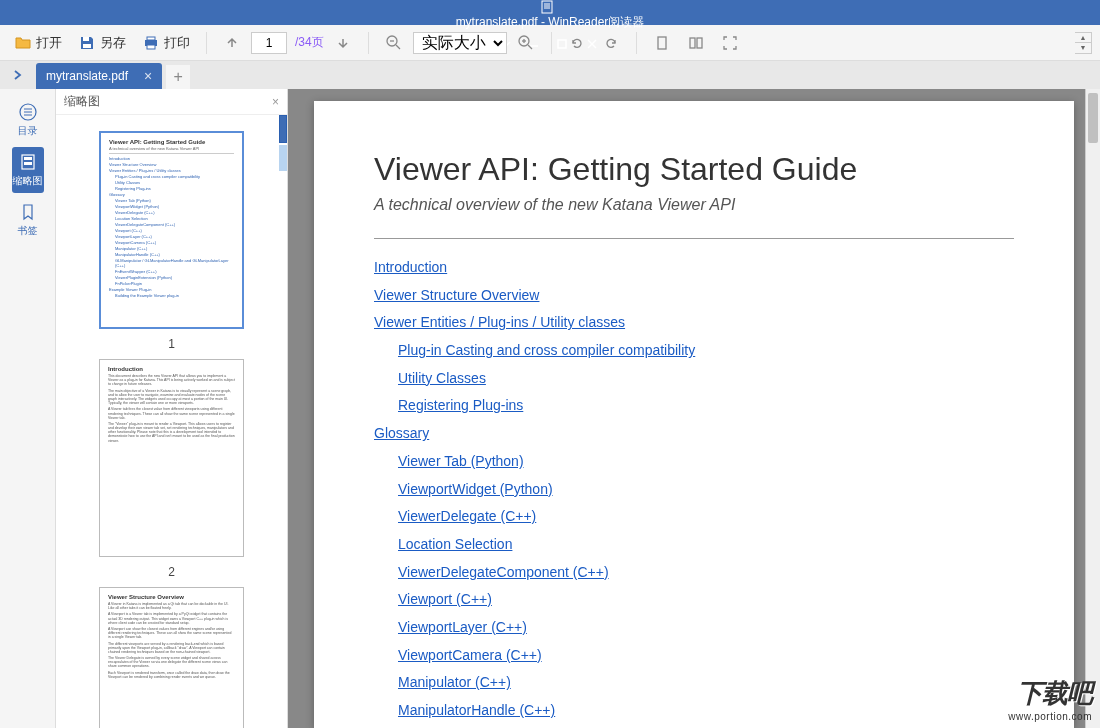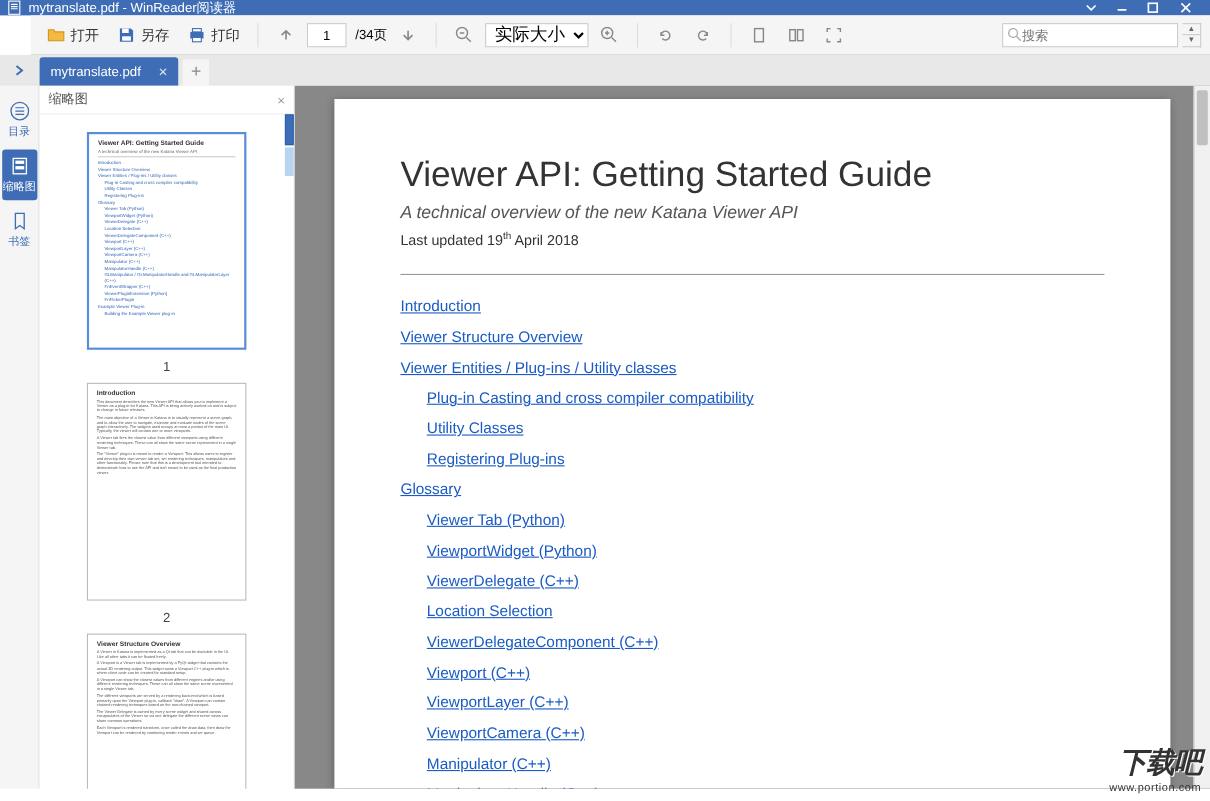--- a/index.html
+++ b/index.html
@@ -1,53 +1,53 @@
 <!DOCTYPE html>
 <html><head>
 <meta charset="utf-8">
 <style>
 * { margin: 0; padding: 0; box-sizing: border-box; font-family: "Microsoft YaHei", Arial, sans-serif; }
 body { width: 1100px; height: 728px; overflow: hidden; background: #fff; position: relative; }
 
 
-.titlebar { height: 14px; background: #3e6db5; color: #fff; display: flex; align-items: center; padding: 0 6px; font-size: 12px; }
+.titlebar { height: 25px; background: #3e6db5; color: #fff; display: flex; align-items: center; padding: 0 6px; font-size: 12px; flex-direction: column; }
 .titlebar .doc-icon { width: 14px; height: 14px; margin-right: 6px; display: flex; align-items: center; justify-content: center; }
 .titlebar .title-text { flex: 1; }
 .titlebar .win-controls { display: flex; gap: 0; }
 .titlebar .win-btn { width: 28px; height: 25px; display: flex; align-items: center; justify-content: center; cursor: pointer; }
 .titlebar .win-btn:last-child { width: 32px; }
 .titlebar .win-btn svg { stroke: #fff; fill: none; }
 
 
-.toolbar { height: 36px; background: #f5f5f5; border-bottom: 1px solid #ddd; display: flex; align-items: center; padding: 0 8px; font-size: 13px; color: #333; gap: 4px; margin-left: 28px; }
+.toolbar { height: 36px; background: #f5f5f5; border-bottom: 1px solid #ddd; display: flex; align-items: center; padding: 0 8px; font-size: 13px; color: #333; gap: 4px; }
 .toolbar .tb-btn { display: flex; align-items: center; gap: 4px; padding: 4px 6px; cursor: pointer; border-radius: 2px; }
 .toolbar .tb-icon { width: 18px; height: 18px; display: flex; align-items: center; justify-content: center; }
 .toolbar .sep { width: 1px; height: 22px; background: #ddd; margin: 0 6px; }
 .toolbar .page-input { width: 36px; height: 22px; text-align: center; border: 1px solid #ccc; font-size: 12px; }
-.toolbar .page-total { font-size: 12px; color: #000000; margin-left: 4px; }
+.toolbar .page-total { font-size: 12px; color: #8b5cf6; margin-left: 4px; }
 .toolbar .zoom-select { height: 22px; border: 1px solid #ccc; font-size: 16px; padding: 0 4px; background: #fff; min-width: 72px; }
 .toolbar .spacer { flex: 1; }
 .toolbar .search-box { display: flex; align-items: center; border: 1px solid #ccc; background: #fff; height: 22px; padding: 0 4px; min-width: 160px; }
 .toolbar .search-box input { border: none; outline: none; font-size: 12px; width: 130px; }
 .toolbar .search-nav { display: flex; flex-direction: column; border: 1px solid #ccc; border-left: none; height: 22px; }
 .toolbar .search-nav div { height: 11px; width: 16px; display: flex; align-items: center; justify-content: center; font-size: 7px; color: #666; cursor: pointer; }
 .toolbar .search-nav div:first-child { border-bottom: 1px solid #ccc; }
 
 
 .tabbar { height: 28px; background: #e8e8e8; display: flex; align-items: flex-end; }
 .tabbar .collapse-btn { width: 36px; height: 28px; display: flex; align-items: center; justify-content: center; cursor: pointer; color: #3e6db5; }
 .tabbar .tab { height: 26px; background: #3e6db5; color: #fff; display: flex; align-items: center; padding: 0 10px; font-size: 12px; gap: 16px; border-radius: 3px 3px 0 0; margin-right: 2px; }
 .tabbar .tab .close-x { cursor: pointer; font-size: 14px; opacity: .8; }
 .tabbar .new-tab { width: 24px; height: 24px; display: flex; align-items: center; justify-content: center; color: #888; font-size: 16px; cursor: pointer; background: #f5f5f5; margin-left: 2px; }
 
 
 .main { display: flex; height: calc(728px - 25px - 36px - 28px); }
 
 
-.side-icons { width: 36px; background: #f5f5f5; border-right: 1px solid #ddd; display: flex; flex-direction: column; align-items: center; padding-top: 8px; gap: 4px; }
+.side-icons { width: 56px; background: #f5f5f5; border-right: 1px solid #ddd; display: flex; flex-direction: column; align-items: center; padding-top: 8px; gap: 4px; }
 .side-icons .side-item { width: 32px; display: flex; flex-direction: column; align-items: center; padding: 5px 0; cursor: pointer; color: #3e6db5; font-size: 11px; gap: 2px; }
 .side-icons .side-item.active { background: #3e6db5; color: #fff; border-radius: 3px; }
 .side-icons .side-item .ic { width: 20px; height: 20px; display: flex; align-items: center; justify-content: center; }
 .side-icons .side-item .lbl { font-size: 10px; }
 
 
 .thumb-panel { width: 232px; background: #fff; border-right: 1px solid #ddd; display: flex; flex-direction: column; position: relative; }
 .thumb-panel .panel-header { height: 26px; display: flex; align-items: center; justify-content: space-between; padding: 0 8px; border-bottom: 1px solid #eee; font-size: 12px; color: #555; }
 .thumb-panel .panel-header .close-panel { cursor: pointer; color: #999; }
 .thumb-panel .thumbs { flex: 1; overflow: hidden; padding: 8px 12px; }
@@ -226,27 +226,20 @@
       </span>
     </div>
   <div class="tb-btn">
       <span class="tb-icon">
         <svg width="16" height="16">
           <path d="M2 5V2h3M14 5V2h-3M2 11v3h3M14 11v3h-3" fill="none" stroke="#888" stroke-width="1.3"></path>
         </svg>
       </span>
     </div>
   <div class="spacer"></div>
-  <div class="search-box">
-    <svg width="13" height="13">
-        <circle cx="5" cy="5" r="4" fill="none" stroke="#aaa" stroke-width="1.2"></circle>
-        <line x1="8" y1="8" x2="12" y2="12" stroke="#aaa" stroke-width="1.2"></line>
-      </svg>
-    <input placeholder="搜索" style="">
-  </div>
   <div class="search-nav">
     <div>▲</div>
     <div>▼</div>
   </div>
 </div>
 
 <div class="tabbar">
   <div class="collapse-btn">
       <svg width="12" height="12">
         <path d="M3 2l5 4-5 4" fill="none" stroke="#3e6db5" stroke-width="1.8"></path>
@@ -351,21 +344,20 @@
         <div class="mini-p">The Viewer Delegate is owned by every scene widget and shared across encapsulates of the Viewer so via one delegate the different scene views can share common operations.</div>
         <div class="mini-p">Each Viewport is rendered transform, once called the draw data, then draw the Viewport can be rendered by combining render events and we queue.</div>
       </div>
     </div>
   </div>
 
   <div class="doc-view">
     <div class="doc-page">
       <h1>Viewer API: Getting Started Guide</h1>
       <div class="subtitle">A technical overview of the new Katana Viewer API</div>
-      <div class="updated"><span>Last updated 19</span><sup>th</sup><span> April 2018</span></div>
       <hr class="doc-hr">
       <div class="toc" id="toc">
           <div><a href="#">Introduction</a></div>
           <div><a href="#">Viewer Structure Overview</a></div>
           <div><a href="#">Viewer Entities / Plug-ins / Utility classes</a></div>
           <div class="lvl1"><a href="#">Plug-in Casting and cross compiler compatibility</a></div>
           <div class="lvl1"><a href="#">Utility Classes</a></div>
           <div class="lvl1"><a href="#">Registering Plug-ins</a></div>
           <div><a href="#">Glossary</a></div>
           <div class="lvl1"><a href="#">Viewer Tab (Python)</a></div>

